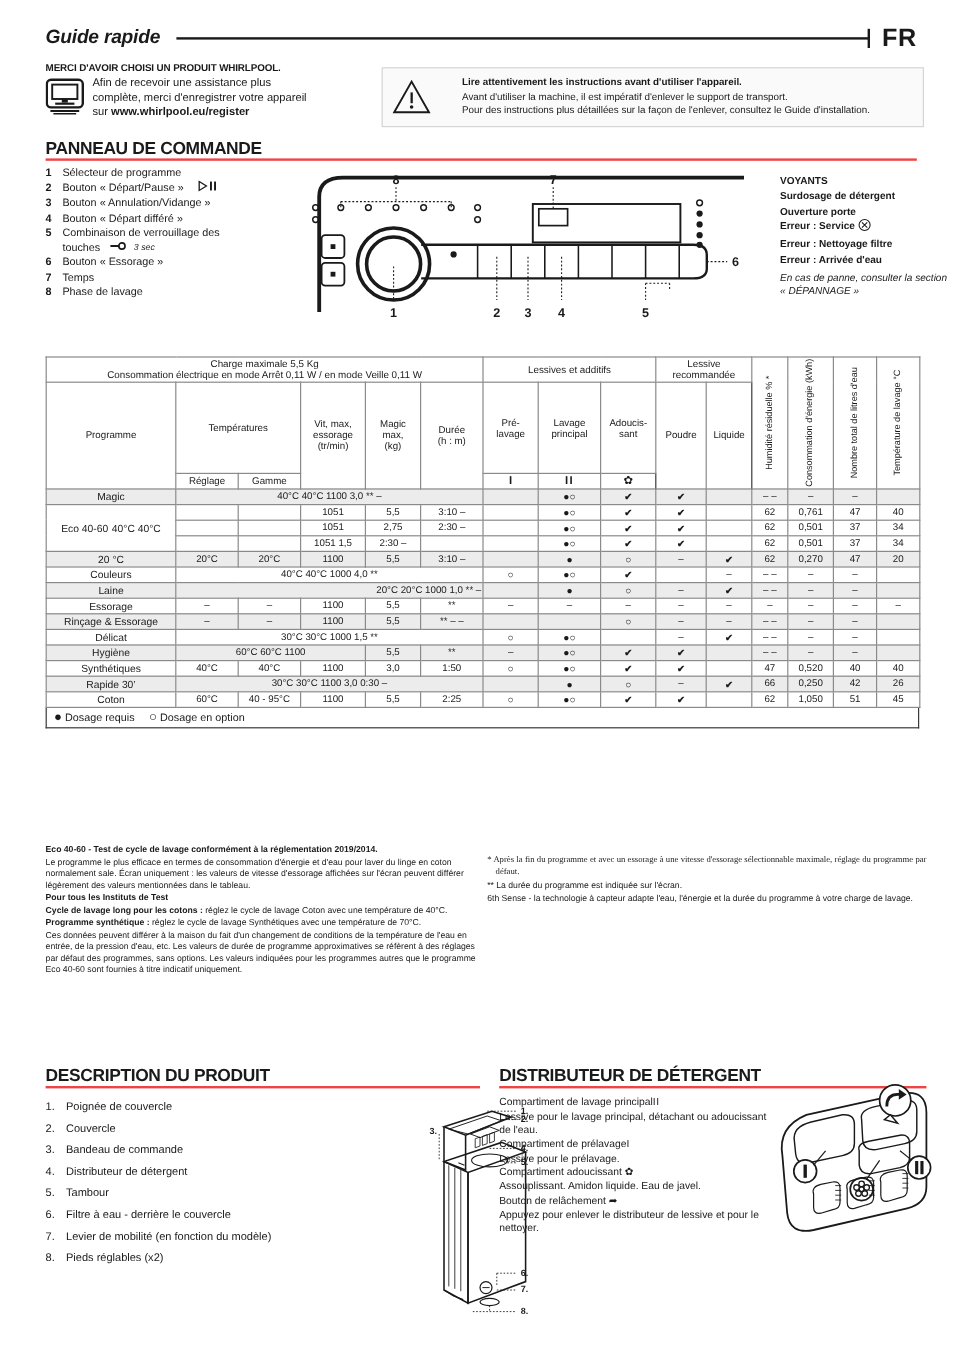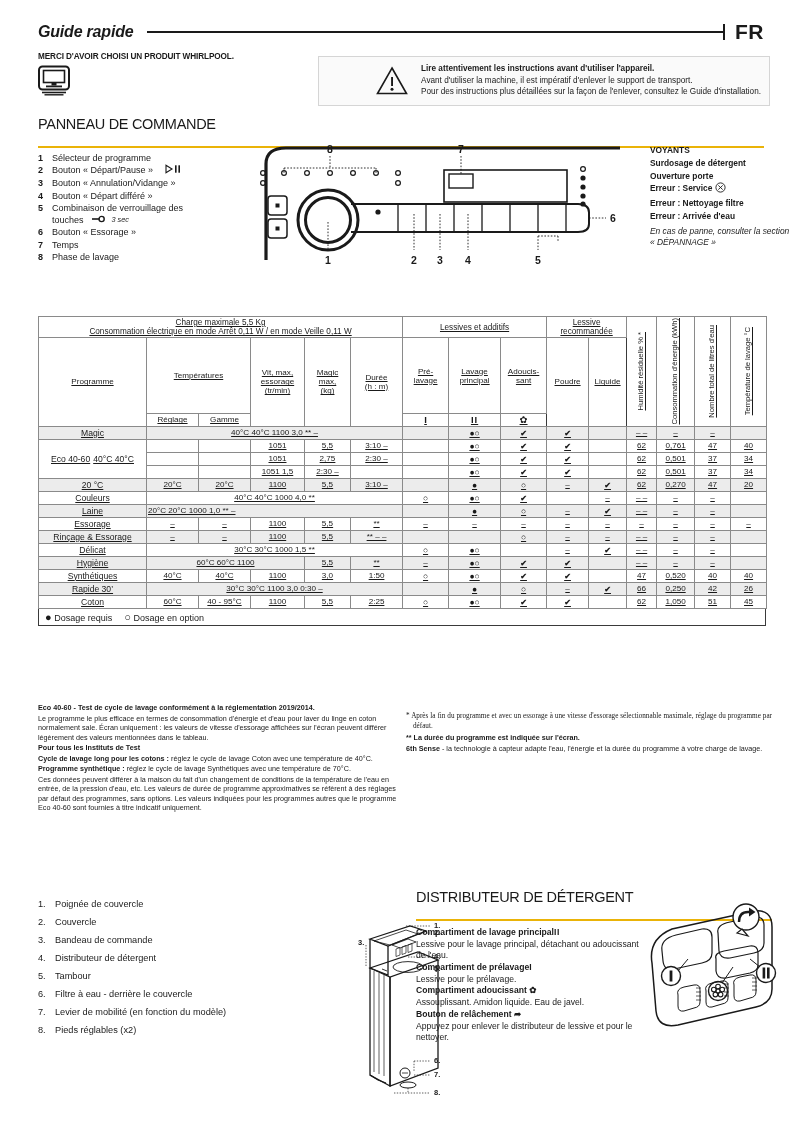--- a/index.html
+++ b/index.html
@@ -24,74 +24,74 @@
   
   .thanks { position:absolute; left:38px; top:52px; width:272px; }
   .thanks-title { font-size:8.2px; font-weight:bold; letter-spacing:-0.1px; margin-bottom:3px; }
   .thanks-row { display:flex; gap:7px; align-items:flex-start; }
   .monitor-icon { width:32px; height:32px; flex:0 0 32px; margin-top:1px; }
   .thanks-text { font-size:9.3px; line-height:1.27; }
   .thanks-text b { font-weight:bold; }
 
   
   .warn-box { position:absolute; left:318px; top:56px; width:452px; border:1px solid #d5d5d5; background:#fafafa;
-              padding:6px 8px 7px 8px; display:flex; gap:13px; align-items:flex-start;justify-content:flex-end; }
+              padding:6px 8px 7px 8px; display:flex; gap:26px; align-items:flex-start; }
   .warn-tri { width:32px; height:29px; flex:0 0 32px; margin-top:3px; }
   .warn-text { font-size:8.2px; line-height:1.42; }
   .warn-text .w-strong { font-weight:bold; }
 
   
-  .sec-head { font-size:14.5px; font-weight:normal; letter-spacing:-0.3px; padding-bottom:14px; border-bottom:2px solid #eab308; }
+  .sec-head { font-size:14.5px; font-weight:bold; letter-spacing:-0.3px; padding-bottom:0; border-bottom:2px solid #ef4444; }
 
   
   .cp-wrap { position:absolute; left:38px; top:116px; width:726px; }
   .cp-list { margin-top:4px; width:220px; font-size:9px; line-height:1.36; }
   .cp-list .li { display:flex; gap:5px; }
   .cp-list .num { font-weight:bold; width:9px; flex:0 0 9px; text-align:left; }
   .cp-sub { margin-left:14px; }
   .cp-diagram { position:absolute; left:210px; top:26px; width:400px; height:125px; }
   .cp-voyants { position:absolute; left:612px; top:28px; width:180px; font-size:8.4px; line-height:1.52; font-weight:bold; }
   .cp-voyants .note { font-weight:normal; font-style:italic; margin-top:3px; line-height:1.4; }
 
   
   .pt-wrap { position:absolute; left:38px; top:297px; width:728px; }
   .pt-head { font-size:14.5px; font-weight:bold; letter-spacing:-0.3px; padding-bottom:2px; border-bottom:2px solid #1a1a1a; }
-  table.ptable { border-collapse:collapse; width:728px; margin-top:19px; font-size:8.1px; table-layout:fixed;text-decoration:underline; }
+  table.ptable { border-collapse:collapse; width:728px; margin-top:0; font-size:8.1px; table-layout:fixed; }
   table.ptable td, table.ptable th { border:0.6px solid #8a8a8a; text-align:center; vertical-align:middle; padding:1px 1px; font-weight:normal; }
   table.ptable .thick-l { border-left:1.3px solid #3a3a3a; }
   .outer-box { border:1.3px solid #3a3a3a; }
   .rowshade td { background:#ececec; }
   .prog-name { font-weight:bold; font-size:8.6px; }
   .hdr-top td { font-size:8.2px; padding:3px 2px; }
   .vert { writing-mode: vertical-rl; transform: rotate(180deg); white-space:nowrap; font-size:7.6px; line-height:1.15; margin:0 auto; }
   .sym { font-size:9.5px; line-height:1; }
   .ovf { position:relative; }
 
   .legend { margin-top:0px; border:1.3px solid #3a3a3a; border-top:0; padding:2px 6px; font-size:9px; display:flex; gap:12px; align-items:center; }
 
   
   .fn-left { position:absolute; left:38px; top:703px; width:360px; font-size:7.2px; line-height:1.32; }
   .fn-left b { font-weight:bold; }
   .fn-right { position:absolute; left:406px; top:712px; width:366px; font-size:7.2px; line-height:1.38; }
   .fn-right .just { text-align:justify;font-family:Liberation Serif, serif; }
-  .fn-right b { font-weight:bold; }
+  .fn-right b { font-weight:normal; }
   .fn-p { margin:0 0 1px 0; }
   .fn-hang { padding-left:7px; text-indent:-7px; }
 
   
   .pd-wrap { position:absolute; left:38px; top:889px; width:362px; }
   .pd-list { margin-top:7px; font-size:9.2px; line-height:1.95; }
   .pd-list .li { display:flex; gap:5px; }
   .pd-list .n { width:12px; flex:0 0 12px; }
   .pd-img { position:absolute; left:318px; top:16px; width:88px; height:200px; }
 
   
   .dd-wrap { position:absolute; left:416px; top:889px; width:356px; }
   .dd-text { margin-top:6px; font-size:8.6px; line-height:1.36; width:228px; }
-  .dd-text b { font-weight:bold; }
+  .dd-text b { font-weight:normal; }
   .dd-img { position:absolute; left:222px; top:14px; width:140px; height:130px; }
 
   .inline-sym { font-weight:bold; letter-spacing:0.5px; }
 </style>
 </head>
 <body>
 
 <div class="page">
 
   <div class="top-bar">
@@ -105,20 +105,25 @@
     <div class="thanks-row">
       <span class="monitor-icon">
         <svg viewBox="0 0 32 32" width="32" height="32">
           <rect x="1" y="1.5" width="30" height="23" rx="3.5" ry="3.5" fill="none" stroke="#1a1a1a" stroke-width="2"></rect>
           <rect x="5.5" y="5.5" width="21" height="12" fill="none" stroke="#1a1a1a" stroke-width="1.6"></rect>
           <rect x="13.5" y="17.5" width="5" height="3" fill="#1a1a1a"></rect>
           <rect x="8" y="20.5" width="16" height="1.8" fill="#1a1a1a"></rect>
           <path d="M4 27.5 H28" stroke="#1a1a1a" stroke-width="1.6"></path>
           <path d="M6.5 29.8 H25.5" stroke="#1a1a1a" stroke-width="1.4"></path>
         </svg>
+      </span>
+      <span class="thanks-text">
+        <span>Afin de recevoir une assistance plus</span><br>
+        <span>complète, merci d'enregistrer votre appareil</span><br>
+        <span>sur </span><b>www.whirlpool.eu/register</b>
       </span>
     </div>
   </div>
 
   <div class="warn-box">
     <span class="warn-tri">
       <svg viewBox="0 0 32 29" width="32" height="29">
         <path d="M16 2 L30.5 27.5 L1.5 27.5 Z" fill="none" stroke="#1a1a1a" stroke-width="1.6"></path>
         <rect x="15.1" y="11" width="1.9" height="9" fill="#1a1a1a"></rect>
         <circle cx="16" cy="23.2" r="1.5" fill="#1a1a1a"></circle>
@@ -440,21 +445,21 @@
             <td style="font-weight: bold;">✔</td>
             <td class="thick-l"></td>
             <td>–</td>
             <td class="thick-l">– –</td>
             <td>–</td>
             <td>–</td>
             <td></td>
           </tr>
           <tr class="rowshade">
             <td class="prog-name">Laine</td>
-            <td colspan="5" style="text-align: left; white-space: nowrap;">20°C 20°C 1000 1,0 ** –</td>
+            <td colspan="5" style="text-align: right; white-space: nowrap;">20°C 20°C 1000 1,0 ** –</td>
             <td class="thick-l"></td>
             <td style="font-size: 8.5px;">●</td>
             <td style="font-size: 8.5px;">○</td>
             <td class="thick-l">–</td>
             <td style="font-weight: bold;">✔</td>
             <td class="thick-l">– –</td>
             <td>–</td>
             <td>–</td>
             <td></td>
           </tr>
@@ -591,20 +596,21 @@
     <p class="fn-p">Ces données peuvent différer à la maison du fait d'un changement de conditions de la température de l'eau en entrée, de la pression d'eau, etc. Les valeurs de durée de programme approximatives se réfèrent à des réglages par défaut des programmes, sans options. Les valeurs indiquées pour les programmes autres que le programme Eco 40-60 sont fournies à titre indicatif uniquement.</p>
   </div>
 
   <div class="fn-right">
     <p class="fn-p just fn-hang">* Après la fin du programme et avec un essorage à une vitesse d'essorage sélectionnable maximale, réglage du programme par défaut.</p>
     <p class="fn-p"><b>** La durée du programme est indiquée sur l'écran.</b></p>
     <p class="fn-p"><b>6th Sense</b><span> - la technologie à capteur adapte l'eau, l'énergie et la durée du programme à votre charge de lavage.</span></p>
   </div>
 
   <div class="pd-wrap">
+    <div class="sec-head">DESCRIPTION DU PRODUIT</div>
     <div class="pd-list">
       <div class="li">
           <span class="n">1.</span>
           <span>Poignée  de couvercle</span>
         </div>
       <div class="li">
           <span class="n">2.</span>
           <span>Couvercle</span>
         </div>
       <div class="li">

